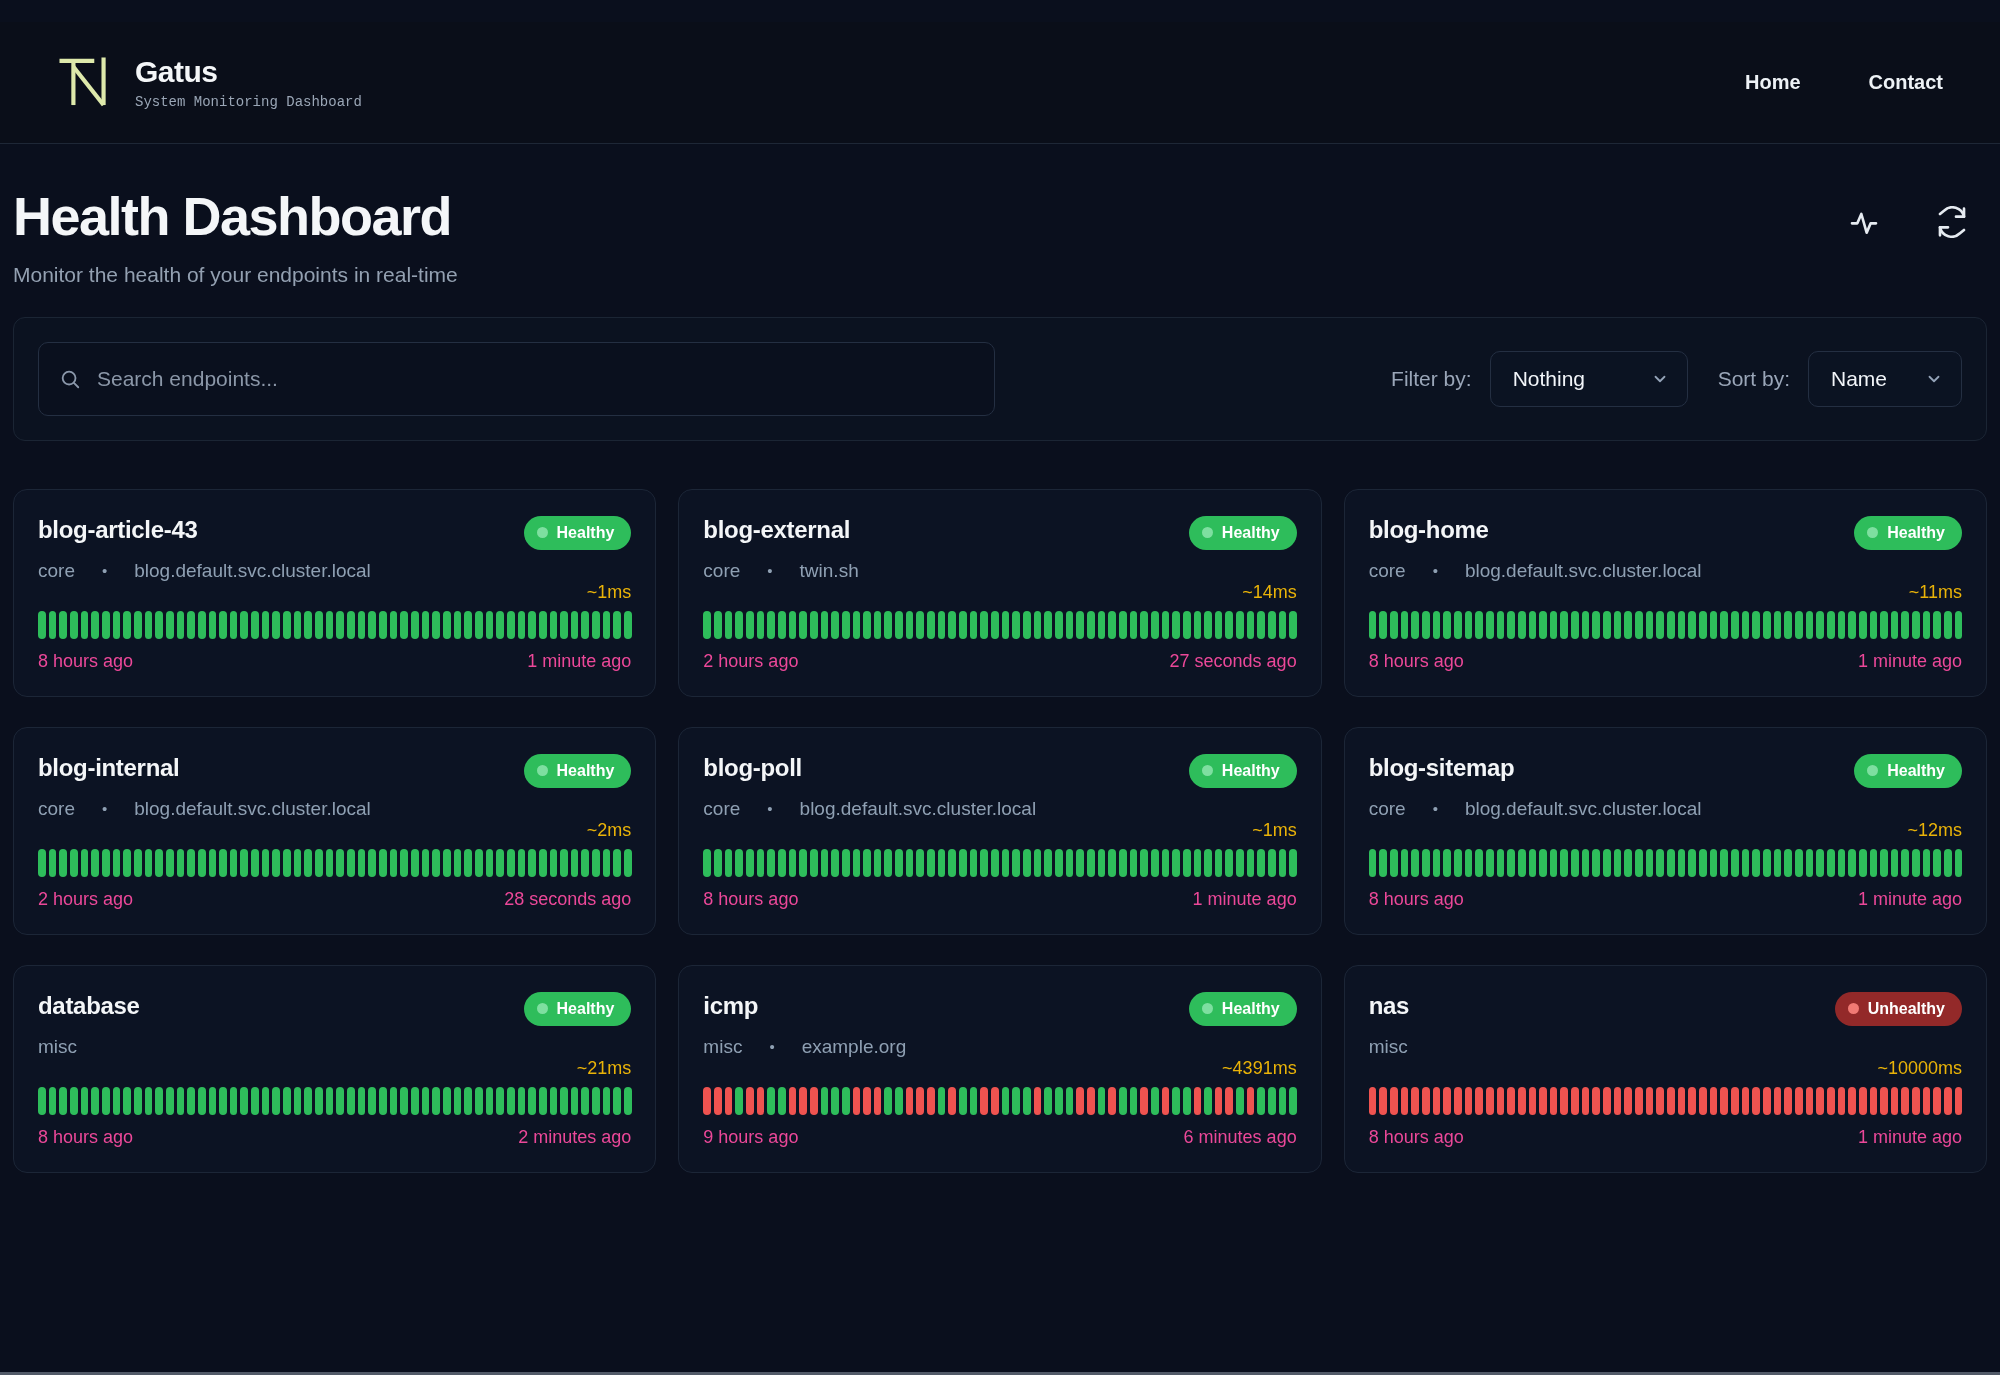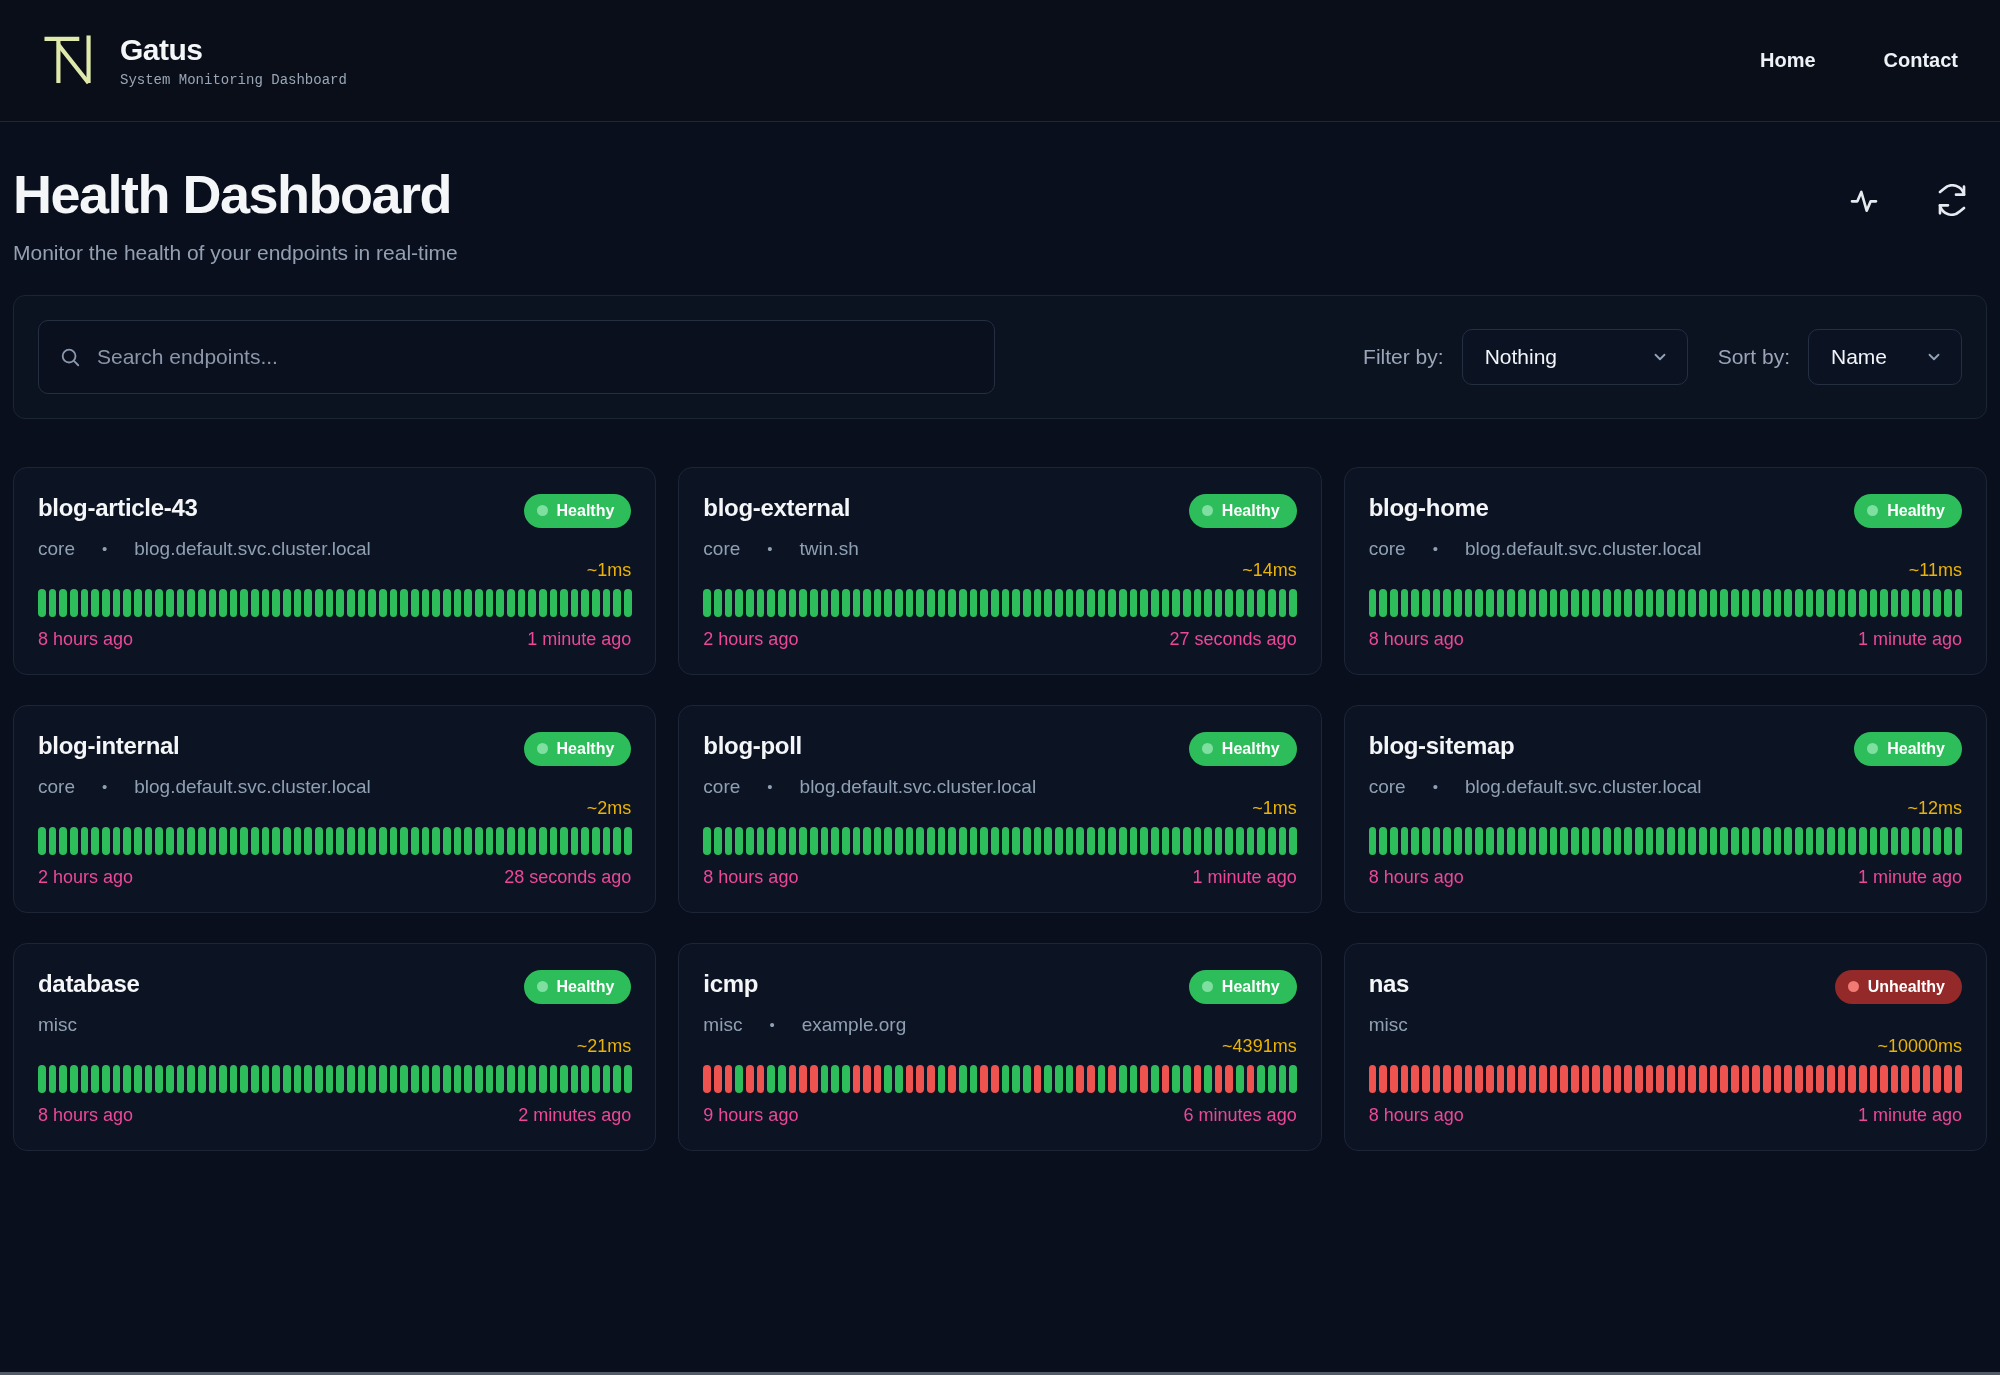--- a/index.html
+++ b/index.html
@@ -10,21 +10,22 @@
     font-family:"Liberation Sans", sans-serif;
     overflow:hidden;
     position:relative;
   }
   
   .app-header {
     height:122px;
     background:#0a0e19;
     border-bottom:1px solid #1e2736;
     display:flex; align-items:center;
-    padding:0 42px;
+    padding:0 57px;
+    margin-top:22px;
   }
   .brand { display:flex; align-items:center; gap:22px; }
   .logo-box { width:56px; height:58px; display:flex; align-items:center; justify-content:center; }
   .logo-box svg { width:56px; height:58px; }
   .brand-text .brand-title { font-size:30px; font-weight:700; letter-spacing:-0.5px; }
   .brand-text .brand-sub { font-size:14px; color:#9aa6b6; margin-top:5px;font-family:Liberation Mono, monospace; }
   .main-nav { margin-left:auto; display:flex; gap:68px; }
   .main-nav a {
     color:#eef2f6; text-decoration:none; font-size:20px; font-weight:600;
     cursor:pointer;
@@ -63,21 +64,21 @@
   .ctl-group { display:flex; align-items:center; gap:18px; }
   .ctl-filter { margin-left:auto; }
   .ctl-sort { margin-left:30px; }
   .ctl-label { font-size:21px; color:#9aa6b8; }
   .select {
     height:56px; border:1px solid #242f42; border-radius:10px;
     background:#0b1322; color:#f2f5f9;
     display:flex; align-items:center; justify-content:space-between;
     font-size:21px; padding:0 18px 0 22px; gap:26px; cursor:pointer;
   }
-  .select-filter { width:226px; }
+  .select-filter { width:198px; }
   .select-sort { width:154px; }
   .select svg { width:18px; height:18px; color:#94a3b8; flex:none; }
   
   .grid {
     margin-top:48px;
     display:grid;
     grid-template-columns:repeat(3, 1fr);
     column-gap:22px; row-gap:30px;
   }
   .card {

